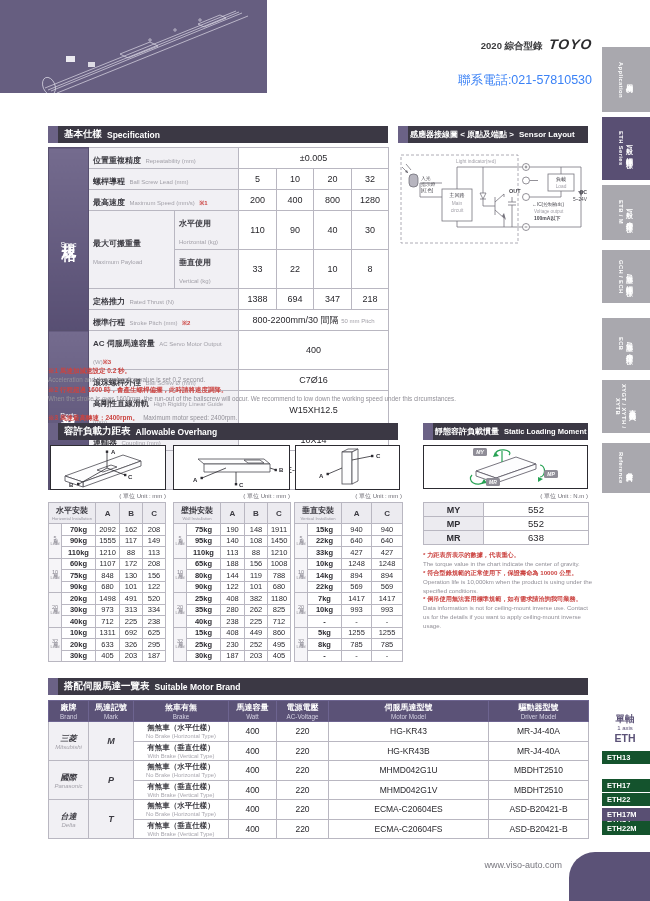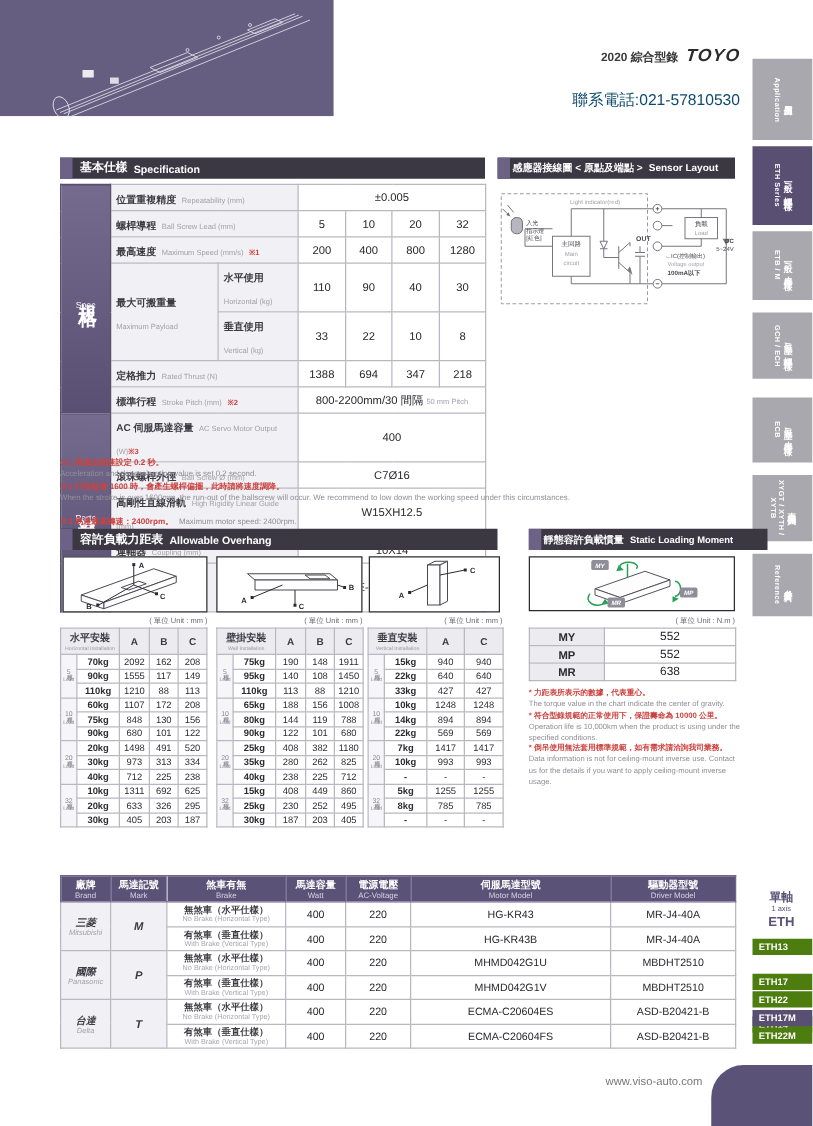--- a/index.html
+++ b/index.html
@@ -5,21 +5,21 @@
   * { margin:0; padding:0; box-sizing:border-box; }
   html,body { width:650px; height:901px; }
   body { font-family:"Liberation Sans", sans-serif; background:#fff; overflow:hidden; }
   .page { position:relative; width:650px; height:901px; background:#fff; overflow:hidden; }
   .abs { position:absolute; }
 
   
   #brand-line { position:absolute; top:36px; right:58px; display:flex; align-items:baseline; gap:6px; color:#333; }
   .catalog-txt { font-size:9.5px; font-weight:bold; color:#3a3a3c; }
   .toyo-logo { font-size:14px; font-weight:900; font-style:italic; letter-spacing:1px; color:#2c2c2e; transform:skewX(-6deg); }
-  #phone-line { position:absolute; top:72px; right:58px; font-size:12.5px; color:#0c4a6e; }
+  #phone-line { position:absolute; top:72px; right:58px; font-size:12.5px; color:#3b82f6; }
 
   
   .sec { position:absolute; height:17px; background:#3b3844; color:#fff; display:flex; align-items:center; padding-left:16px; white-space:nowrap; overflow:hidden; }
   .sec::before { content:""; position:absolute; left:0; top:0; width:10px; height:17px; background:#6b6286; }
   .sec .zh { font-size:9.5px; font-weight:bold; margin-right:5px; }
   .sec .en { font-size:8.5px; font-weight:bold; }
 
   table { border-collapse:collapse; table-layout:fixed; }
   td,th { border:1px solid #b9b7c1; overflow:hidden; }
 
@@ -96,21 +96,21 @@
   .tzh { font-size:7px; font-weight:bold; letter-spacing:1px; }
   .ten { font-size:5.8px; font-weight:bold; letter-spacing:0.4px; }
   .t1{top:47px;height:65px;} .t2{top:117px;height:63px;} .t3{top:185px;height:55px;}
   .t4{top:250px;height:53px;} .t5{top:318px;height:52px;} .t6{top:380px;height:53px;} .t7{top:443px;height:50px;}
 
   
   #bn-group { position:absolute; left:602px; top:714px; width:46px; text-align:center; color:#5b5277; line-height:1.15; }
   .bn-zh { display:block; font-size:9.5px; font-weight:bold; }
   .bn-1axis { display:block; font-size:6px; }
   .bn-model { display:block; font-size:10.5px; font-weight:bold; }
-  .bnt { position:absolute; left:602px; width:48px; height:13px; background:#4d7c0f; color:#fff; font-size:7.5px; font-weight:bold; display:flex; align-items:center; padding-left:5px; cursor:pointer; }
+  .bnt { position:absolute; left:602px; width:48px; height:13px; background:#14532d; color:#fff; font-size:7.5px; font-weight:bold; display:flex; align-items:center; padding-left:5px; cursor:pointer; }
   .bnt.active { background:#594f73; }
   .b1{top:751px;} .b2{top:765px;margin-top:48px;} .b3{top:779px;} .b4{top:793px;} .b5{top:808px;} .b6{top:822px;}
 
   #website { position:absolute; left:430px; top:860px; width:132px; text-align:right; font-size:9px; color:#77767e; }
   #corner-shape { position:absolute; left:569px; top:852px; width:81px; height:49px; background:#5b5277; border-top-left-radius:26px; }
 
   svg text { font-family:"Liberation Sans", sans-serif; }
 </style>
 </head>
 <body>
@@ -764,21 +764,21 @@
           <td>785</td>
         </tr>
     <tr>
           <td class="kg">-</td>
           <td>-</td>
           <td>-</td>
         </tr>
     </tbody>
   </table>
 
-  <div class="sec" style="left:423px;top:423px;width:191px;padding-left:12px">
+  <div class="sec" style="left:423px;top:423px;width:165px;padding-left:12px">
     <span class="zh" style="font-size:8px">靜態容許負載慣量</span>
     <span class="en" style="font-size:7.5px">Static Loading Moment</span>
   </div>
 
   <div class="diagbox" style="left:423px;top:445px;width:165px;height:44px">
     <svg width="162" height="41" viewBox="0 0 162 41">
       <g stroke="#55525e" stroke-width="0.8" fill="#fdfdfe">
         <polygon points="52,25 92,11 112,18 72,32"></polygon>
         <polygon points="72,32 112,18 112,23 72,37"></polygon>
         <polygon points="52,25 72,32 72,37 52,30"></polygon>
@@ -829,20 +829,24 @@
 
   <div id="static-notes" class="abs notes">
     <span class="nred">* 力距表所表示的數據，代表重心。</span>
     <span class="ngray">The torque value in the chart indicate the center of gravity.</span>
     <span class="nred">* 符合型錄規範的正常使用下，保證壽命為 10000 公里。</span>
     <span class="ngray">Operation life is 10,000km when the product is using under the specified conditions.</span>
     <span class="nred">* 倒吊使用無法套用標準規範，如有需求請洽詢我司業務。</span>
     <span class="ngray">Data information is not for ceiling-mount inverse use. Contact us for the details if you want to apply ceiling-mount inverse usage.</span>
   </div>
 
+  <div class="sec" style="left:48px;top:678px;width:540px">
+    <span class="zh">搭配伺服馬達一覽表</span>
+    <span class="en">Suitable Motor Brand</span>
+  </div>
 
   <table id="motor-table">
     <colgroup>
         <col style="width:40px">
         <col style="width:45px">
         <col style="width:95px">
         <col style="width:48px">
         <col style="width:52px">
         <col style="width:160px">
         <col style="width:100px">

